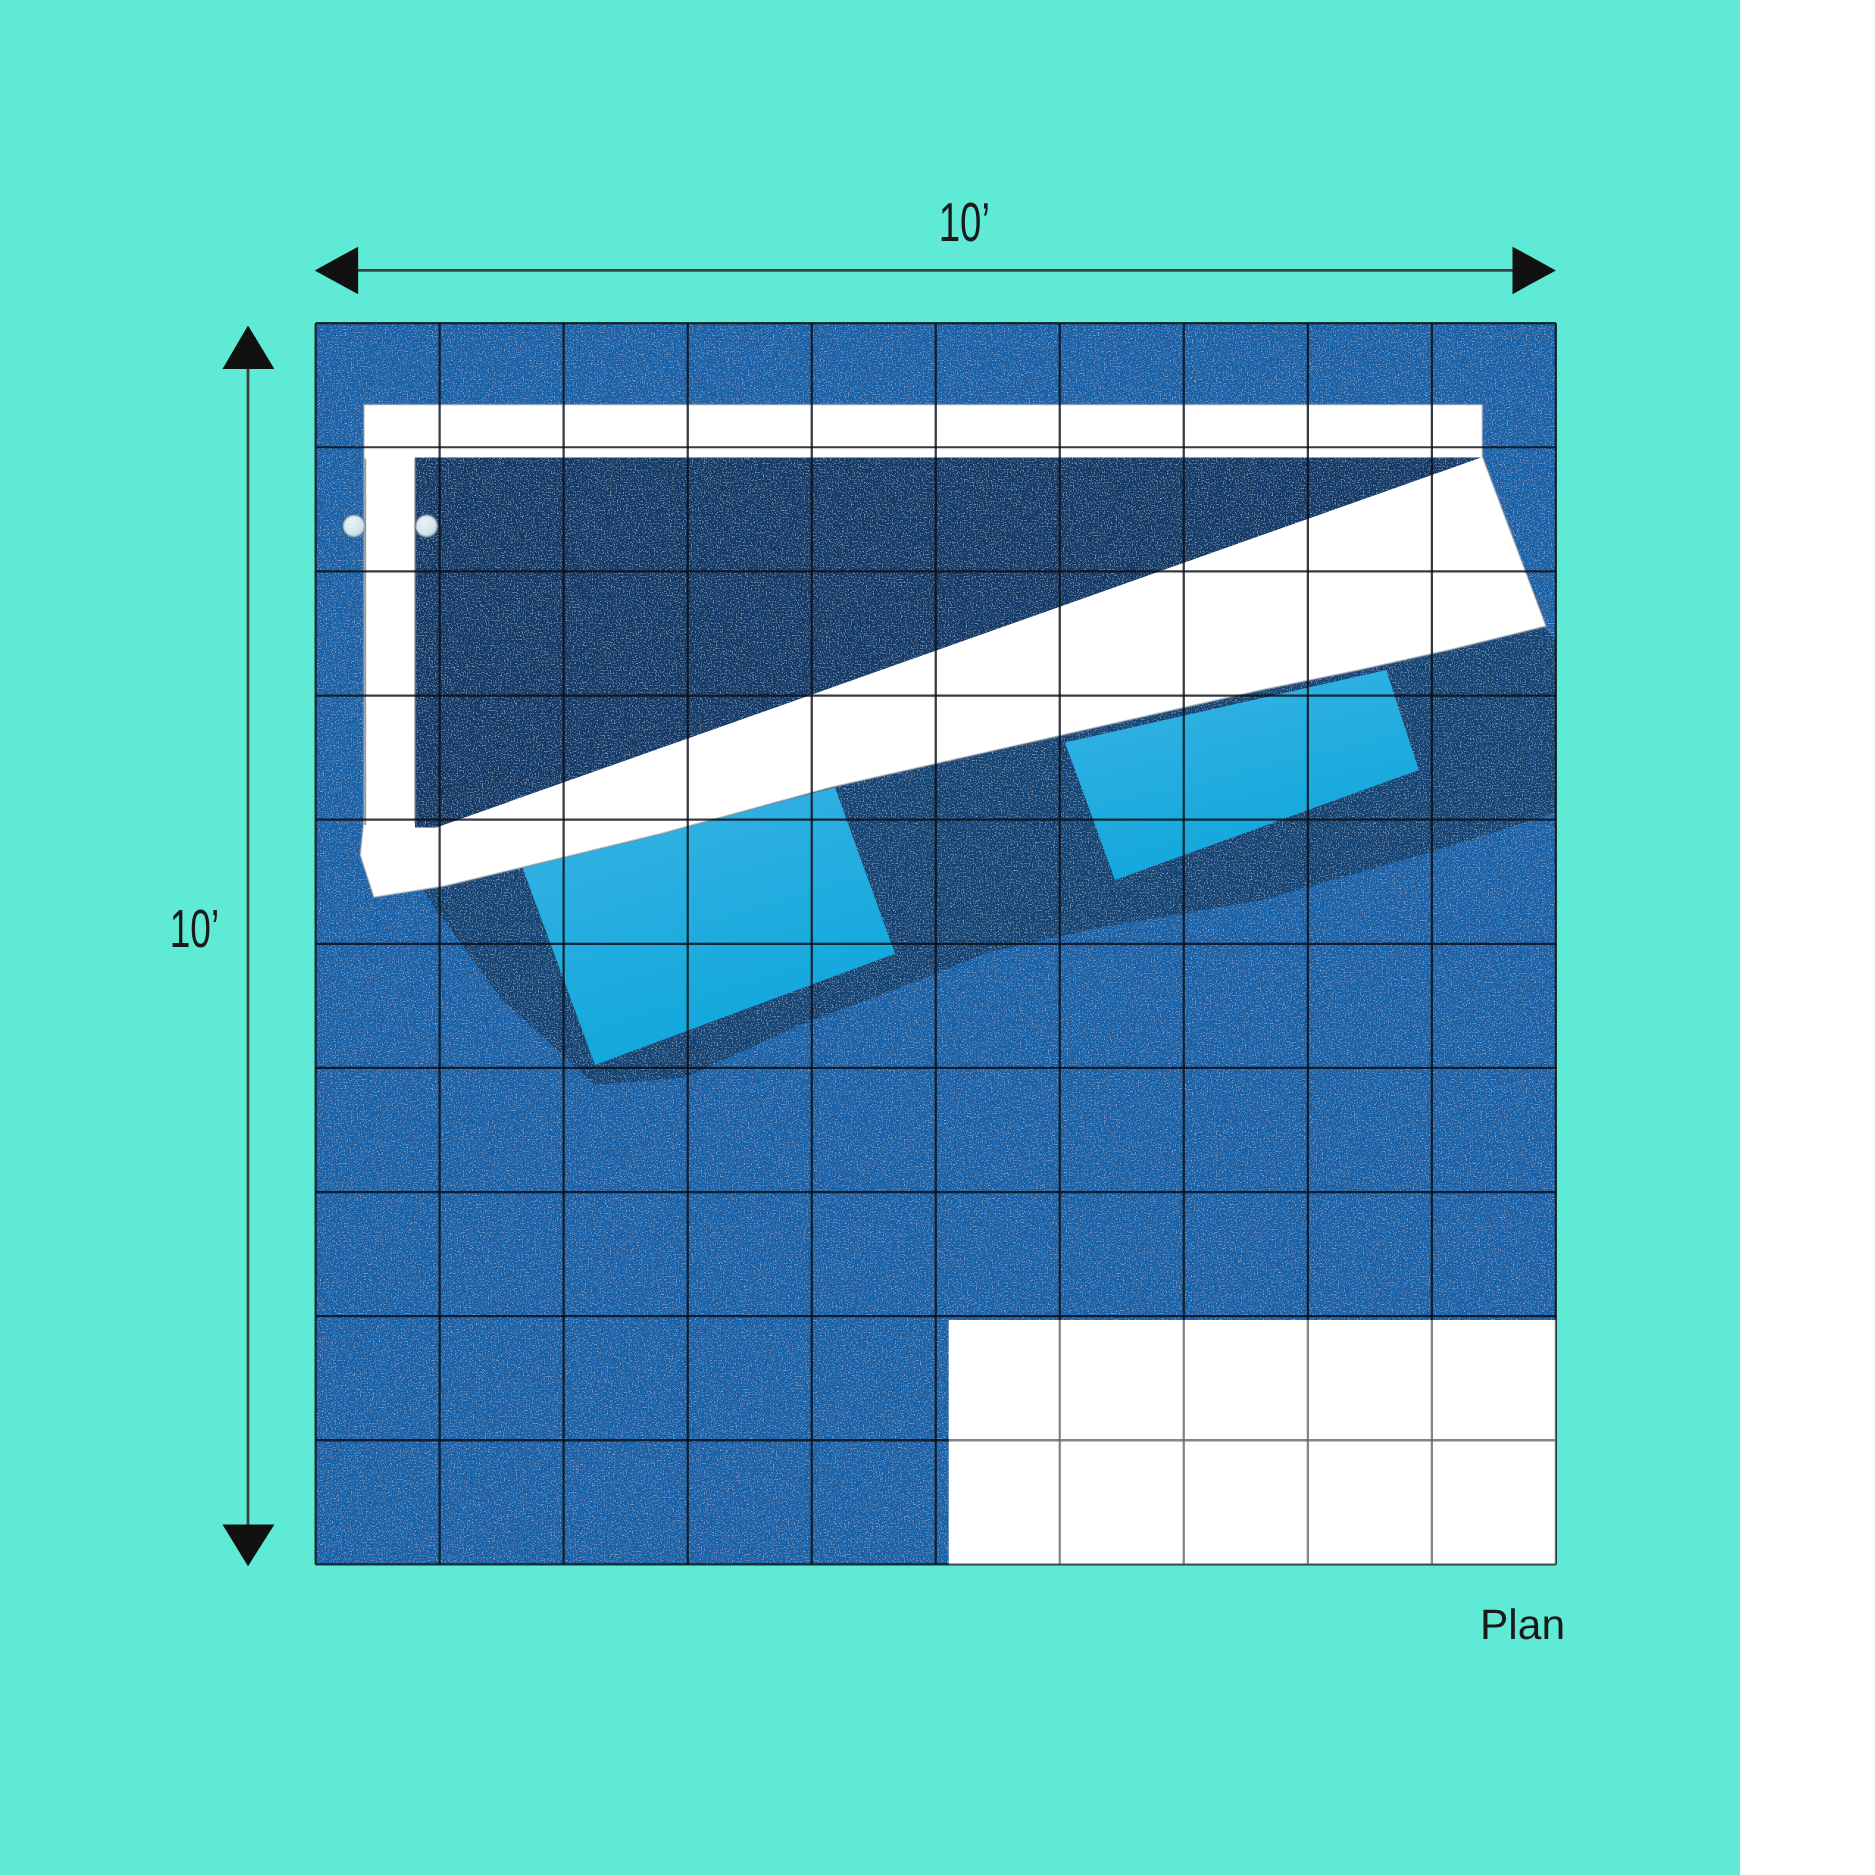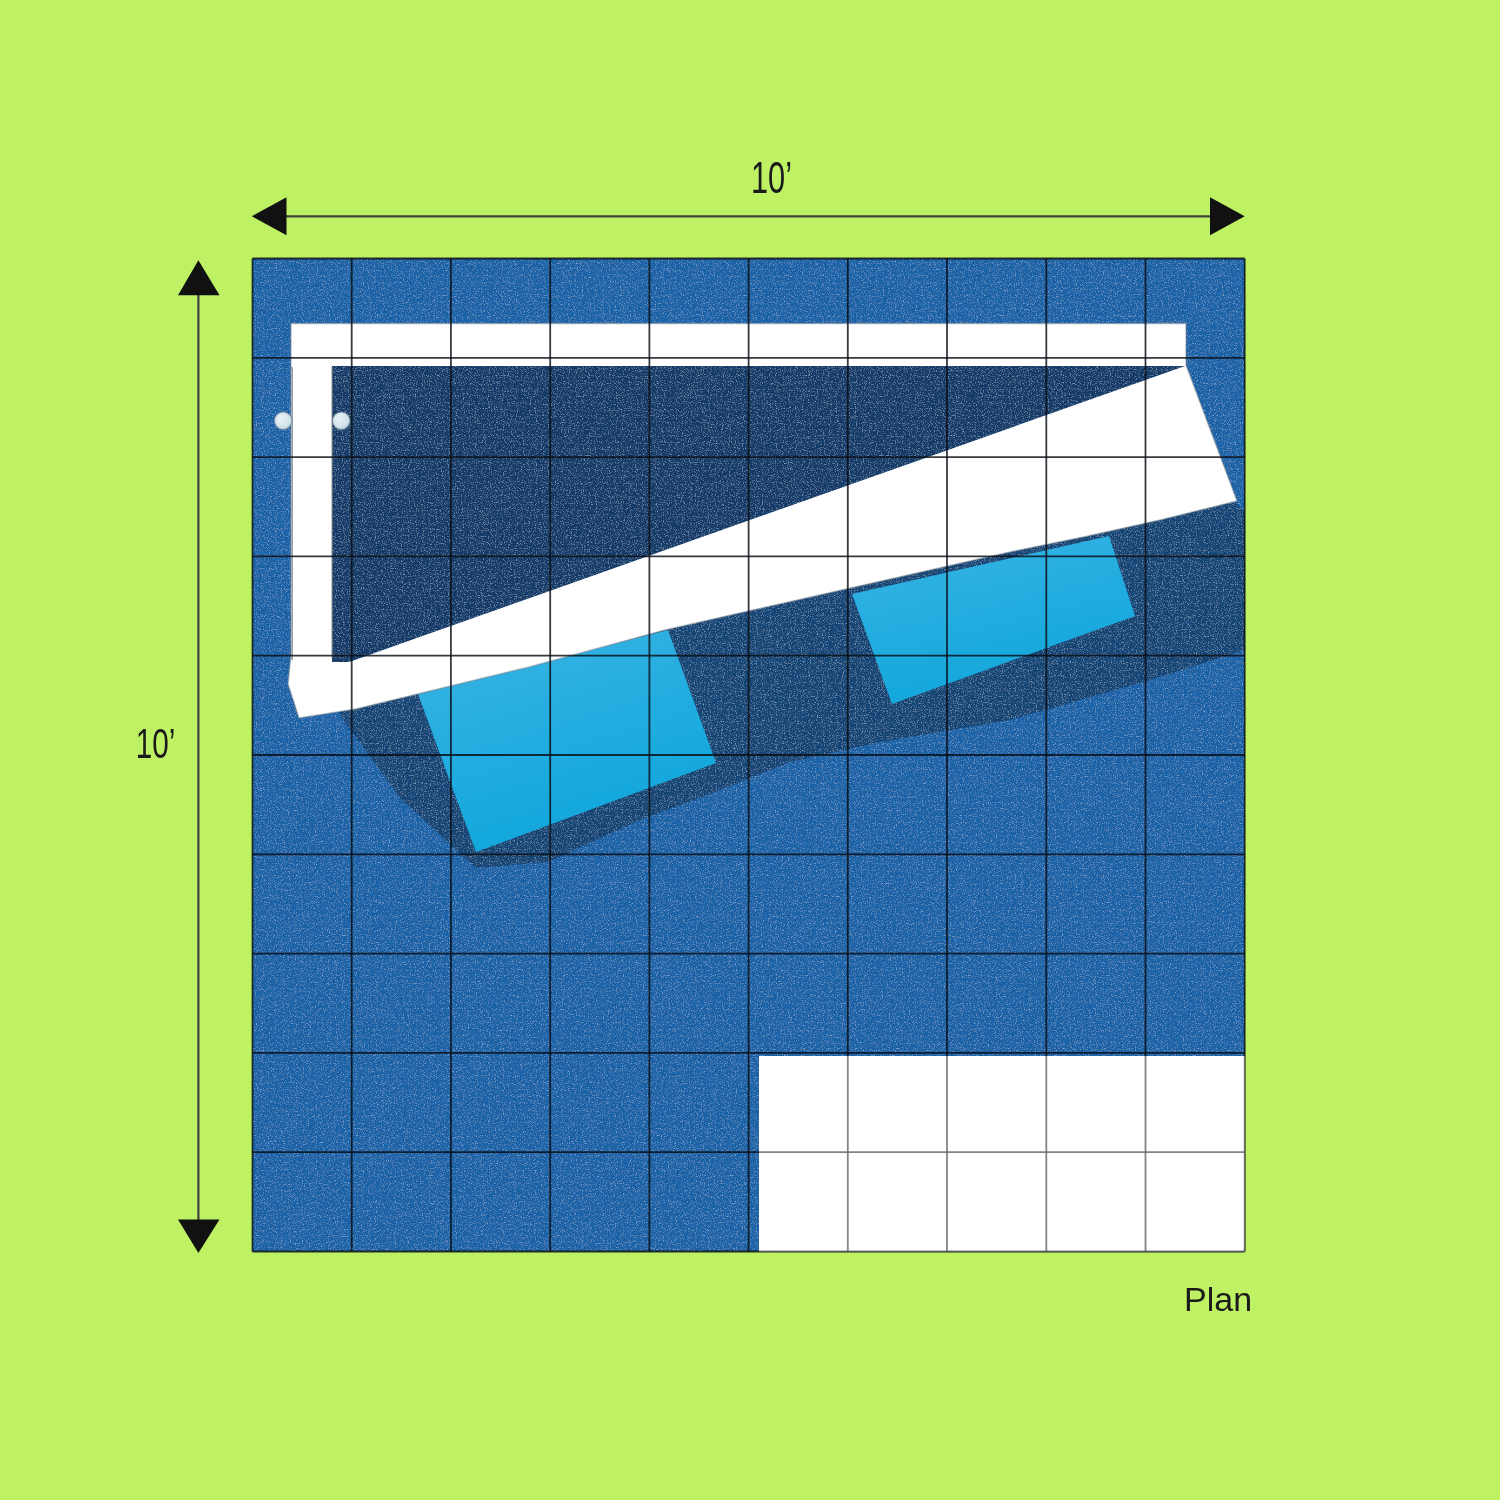--- a/index.html
+++ b/index.html
@@ -1,16 +1,16 @@
 <!DOCTYPE html>
 <html><head>
 <meta charset="utf-8">
 <style>
   html,body{margin:0;padding:0;background:#ffffff;}
-  .page{width:1500px;height:1500px;position:relative;background:#bef264;
+  .page{width:1392px;height:1500px;position:relative;background:#5eead4;
     font-family:"Liberation Sans", sans-serif;}
   svg{display:block}
 </style>
 </head>
 <body>
 <div class="page">
 <svg width="1500" height="1500" viewBox="0 0 1500 1500">
   <defs>
     <filter id="carpnoise" x="-2%" y="-2%" width="104%" height="104%">
       <feTurbulence type="fractalNoise" baseFrequency="0.85" numOctaves="3" seed="11" result="n"></feTurbulence>

